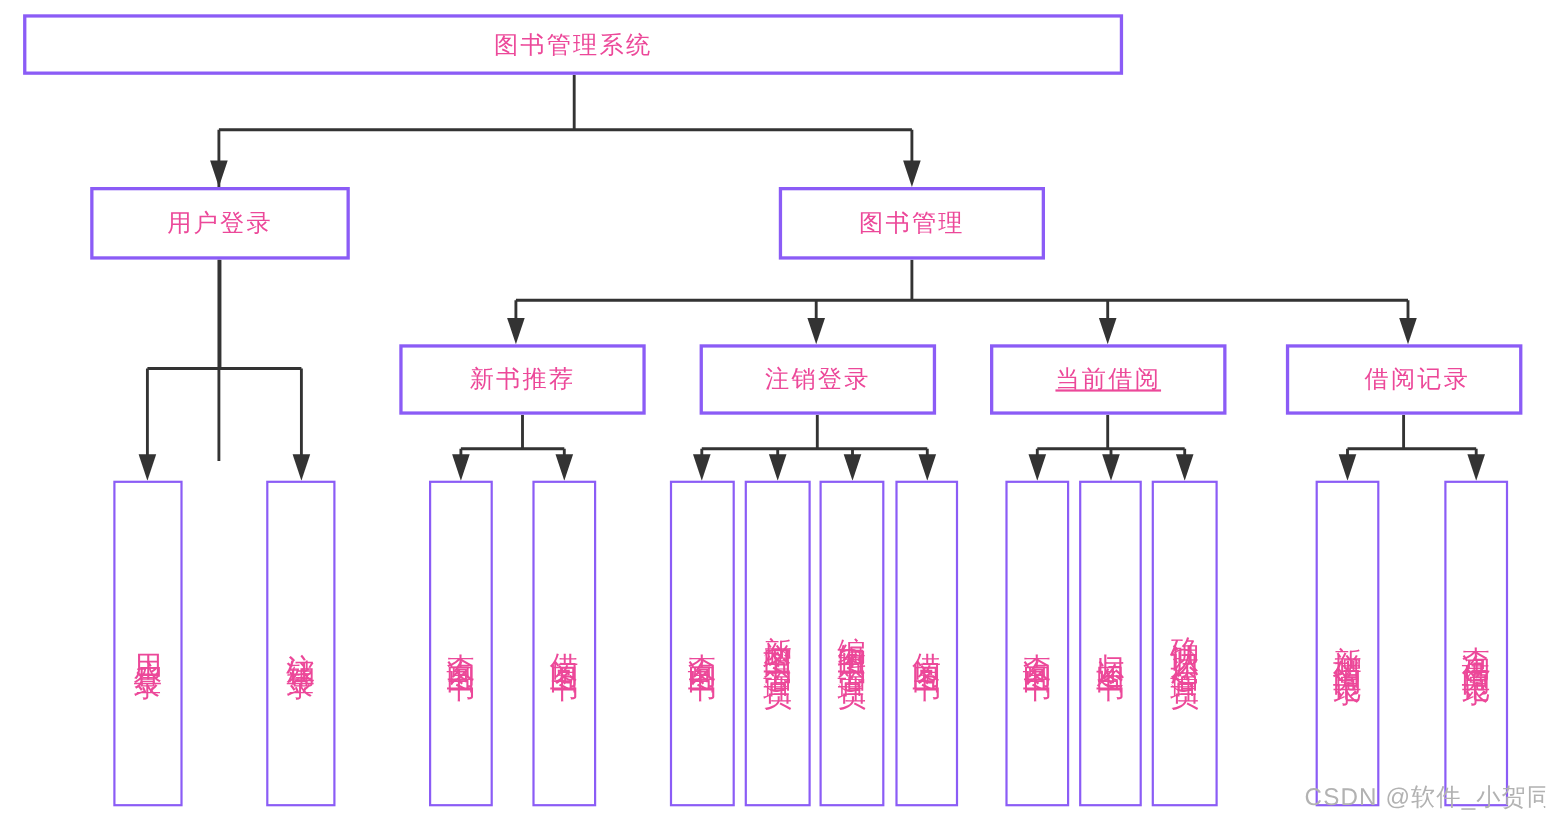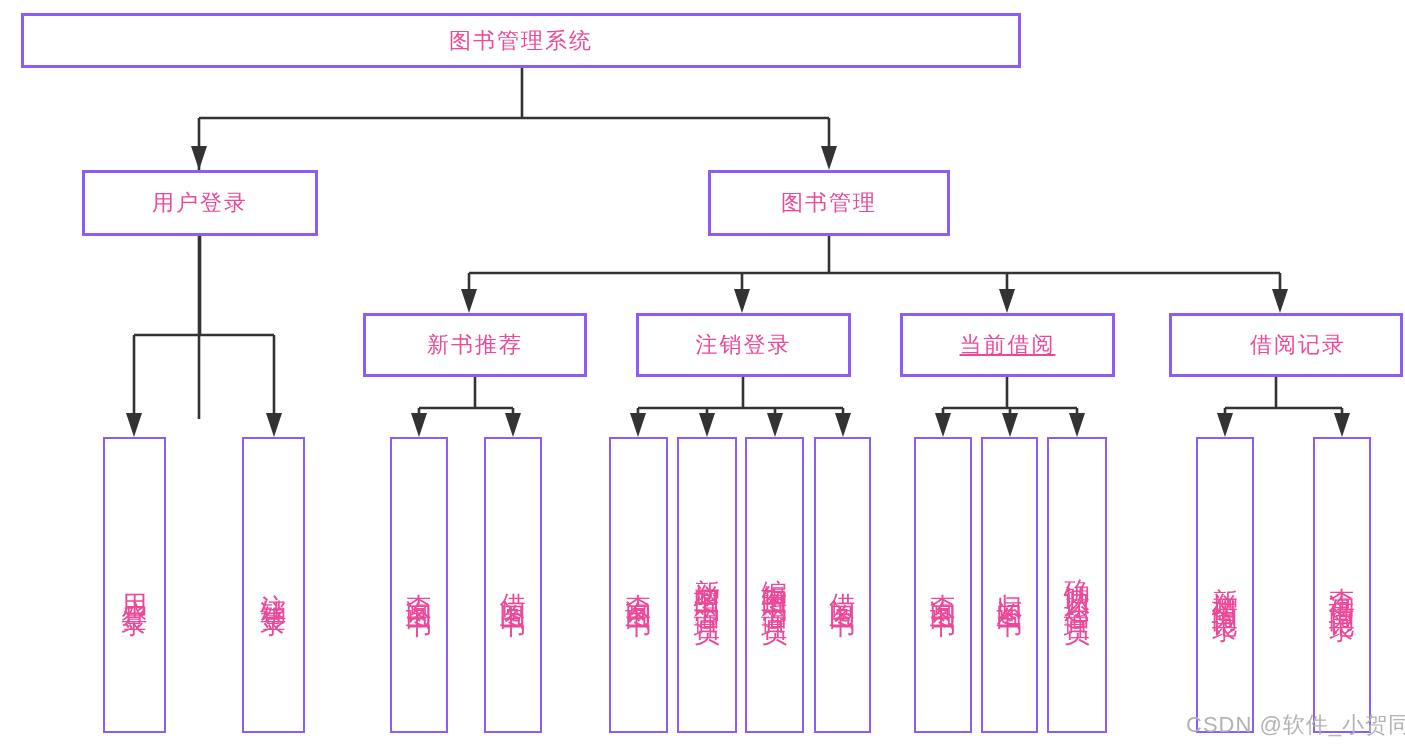--- a/index.html
+++ b/index.html
@@ -77,21 +77,21 @@
 
   <div class="box h" style="left:708px;top:170px;width:242px;height:66px;">
     <span>图书管理</span>
   </div>
   <div class="box h" style="left:636px;top:313px;width:215px;height:64px;">
     <span>注销登录</span>
   </div>
   <div class="box h" style="left:900px;top:313px;width:215px;height:64px;text-decoration:underline;">
     <span>当前借阅</span>
   </div>
-  <div class="box h" style="left:1169px;top:313px;width:234px;height:64px;padding-left:24px;">
+  <div class="box h" style="left:1169px;top:313px;width:215px;height:64px;padding-left:24px;">
     <span>借阅记录</span>
   </div>
 
   <div class="box leaf" style="left:103px;width:63px;">
     <span class="vtext">用户登录</span>
   </div>
   <div class="box leaf" style="left:242px;width:63px;">
     <span class="vtext">注销登录</span>
   </div>
   <div class="box leaf" style="left:390px;width:58px;">

